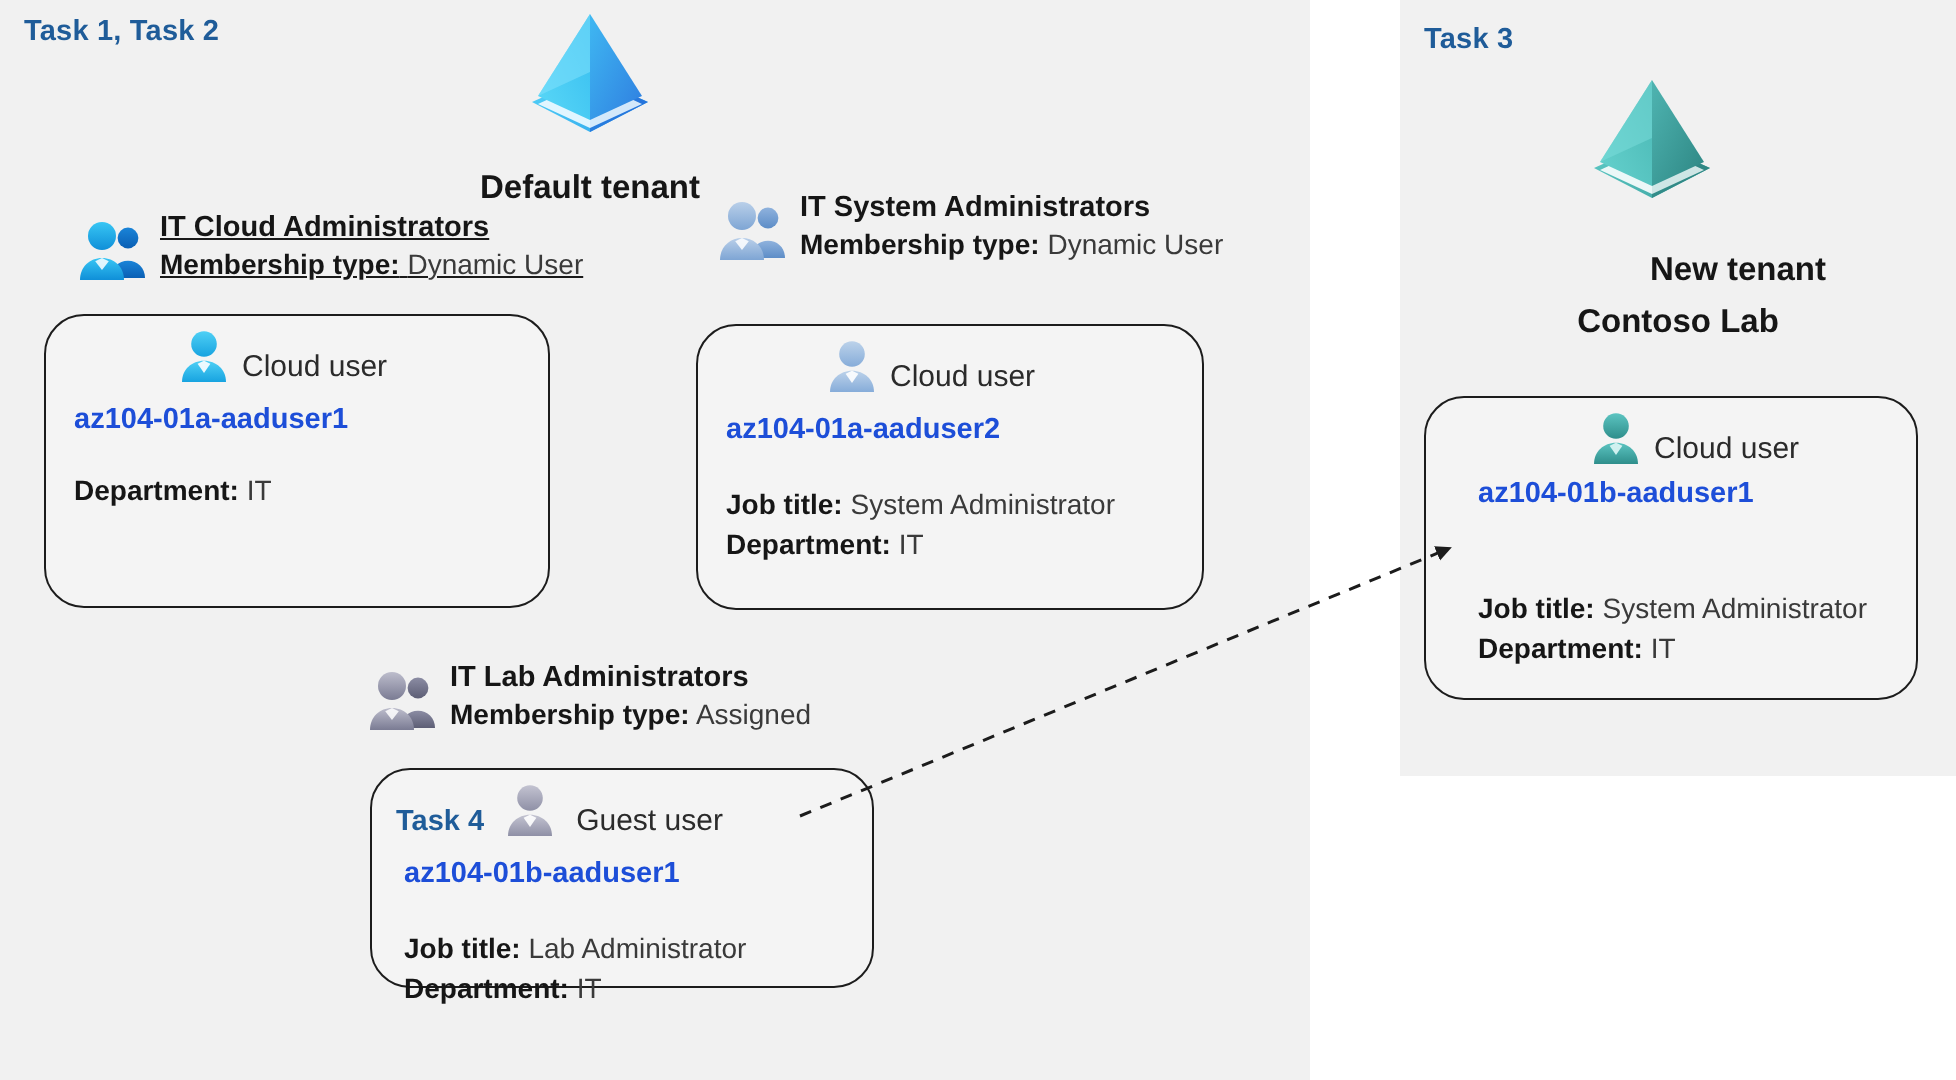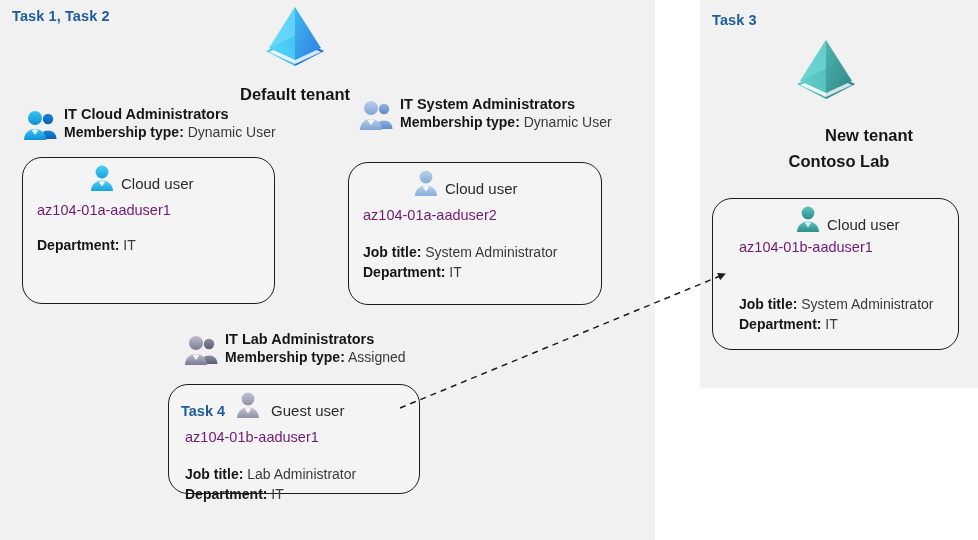--- a/index.html
+++ b/index.html
@@ -32,21 +32,21 @@
     position:absolute;box-sizing:border-box;
     border:1.6px solid #1c1c1c;border-radius:20px;background:#f4f4f4;
   }
   .card-head{
     display:flex;align-items:flex-end;gap:6px;
     padding:6px 0 0 0;justify-content:flex-start;
   }
   .card-head .ch-label{font-size:15px;color:#2b2b2b;white-space:nowrap;}
   .card-head .ch-task{color:#1f5c99;font-weight:bold;font-size:14.5px;white-space:nowrap;}
   .card-name{
-    font-weight:normal;font-size:14.5px;color:#701a75;white-space:nowrap;
+    font-weight:bold;font-size:14.5px;color:#1d4ed8;white-space:nowrap;
   }
   .card-attrs{font-size:14px;color:#3a3a3a;line-height:19.5px;}
   .card-attrs b{color:#161616;font-weight:bold;}
   .card-attrs div{white-space:nowrap;}
 
   svg.ic{display:block;}
   #link-arrow{position:absolute;left:0;top:0;width:978px;height:540px;pointer-events:none;}
 </style>
 </head>
 <body>
@@ -113,21 +113,21 @@
     <polygon points="34,37 8,49 34,61" fill="#f3fbfb" opacity=".95"></polygon>
     <polygon points="34,37 60,49 34,61" fill="#f6fcfc" opacity=".8"></polygon>
     <polygon points="34,4 8,45 34,57" fill="url(#ntL)"></polygon>
     <polygon points="34,4 60,45 34,57" fill="url(#ntR)"></polygon>
     <polygon points="34,4 8,45 34,33" fill="#7bdedb" opacity=".5"></polygon>
   </svg>
 </div>
 <div class="tenant-name" style="left:756px;top:126px;width:226px;">New  tenant</div>
 <div class="tenant-name" style="left:726px;top:152px;width:226px;">Contoso Lab</div>
 
-<div class="group" style="left:22px;top:105px;">
+<div class="group" style="left:38px;top:105px;text-decoration:underline;">
   <span class="g-icon">
     <svg class="ic" width="38" height="32" viewBox="0 0 38 32">
       <defs>
         <linearGradient id="gc1a" x1="0" y1="0" x2="0" y2="1">
             <stop offset="0" stop-color="#38c6f4"></stop>
             <stop offset="1" stop-color="#0f8fd8"></stop>
           </linearGradient>
         <linearGradient id="gc1b" x1="0" y1="0" x2="0" y2="1">
             <stop offset="0" stop-color="#1a84d8"></stop>
             <stop offset="1" stop-color="#0a5fb4"></stop>
@@ -256,21 +256,21 @@
       <b>Job title:</b>
       <span>System Administrator</span>
     </div>
     <div>
       <b>Department:</b>
       <span>IT</span>
     </div>
   </div>
 </div>
 
-<div class="card" style="left:168px;top:384px;width:252px;height:110px;">
+<div class="card" style="left:185px;top:384px;width:252px;height:110px;">
   <div class="card-head" style="padding-left:12px;gap:10px;">
     <span class="ch-task">Task 4</span>
     <span>
       <svg class="ic" width="26" height="28" viewBox="0 0 26 28">
         <defs>
             <linearGradient id="u3" x1="0" y1="0" x2="0" y2="1">
               <stop offset="0" stop-color="#c3c3d1"></stop>
               <stop offset="1" stop-color="#8f90a6"></stop>
             </linearGradient>
           </defs>

